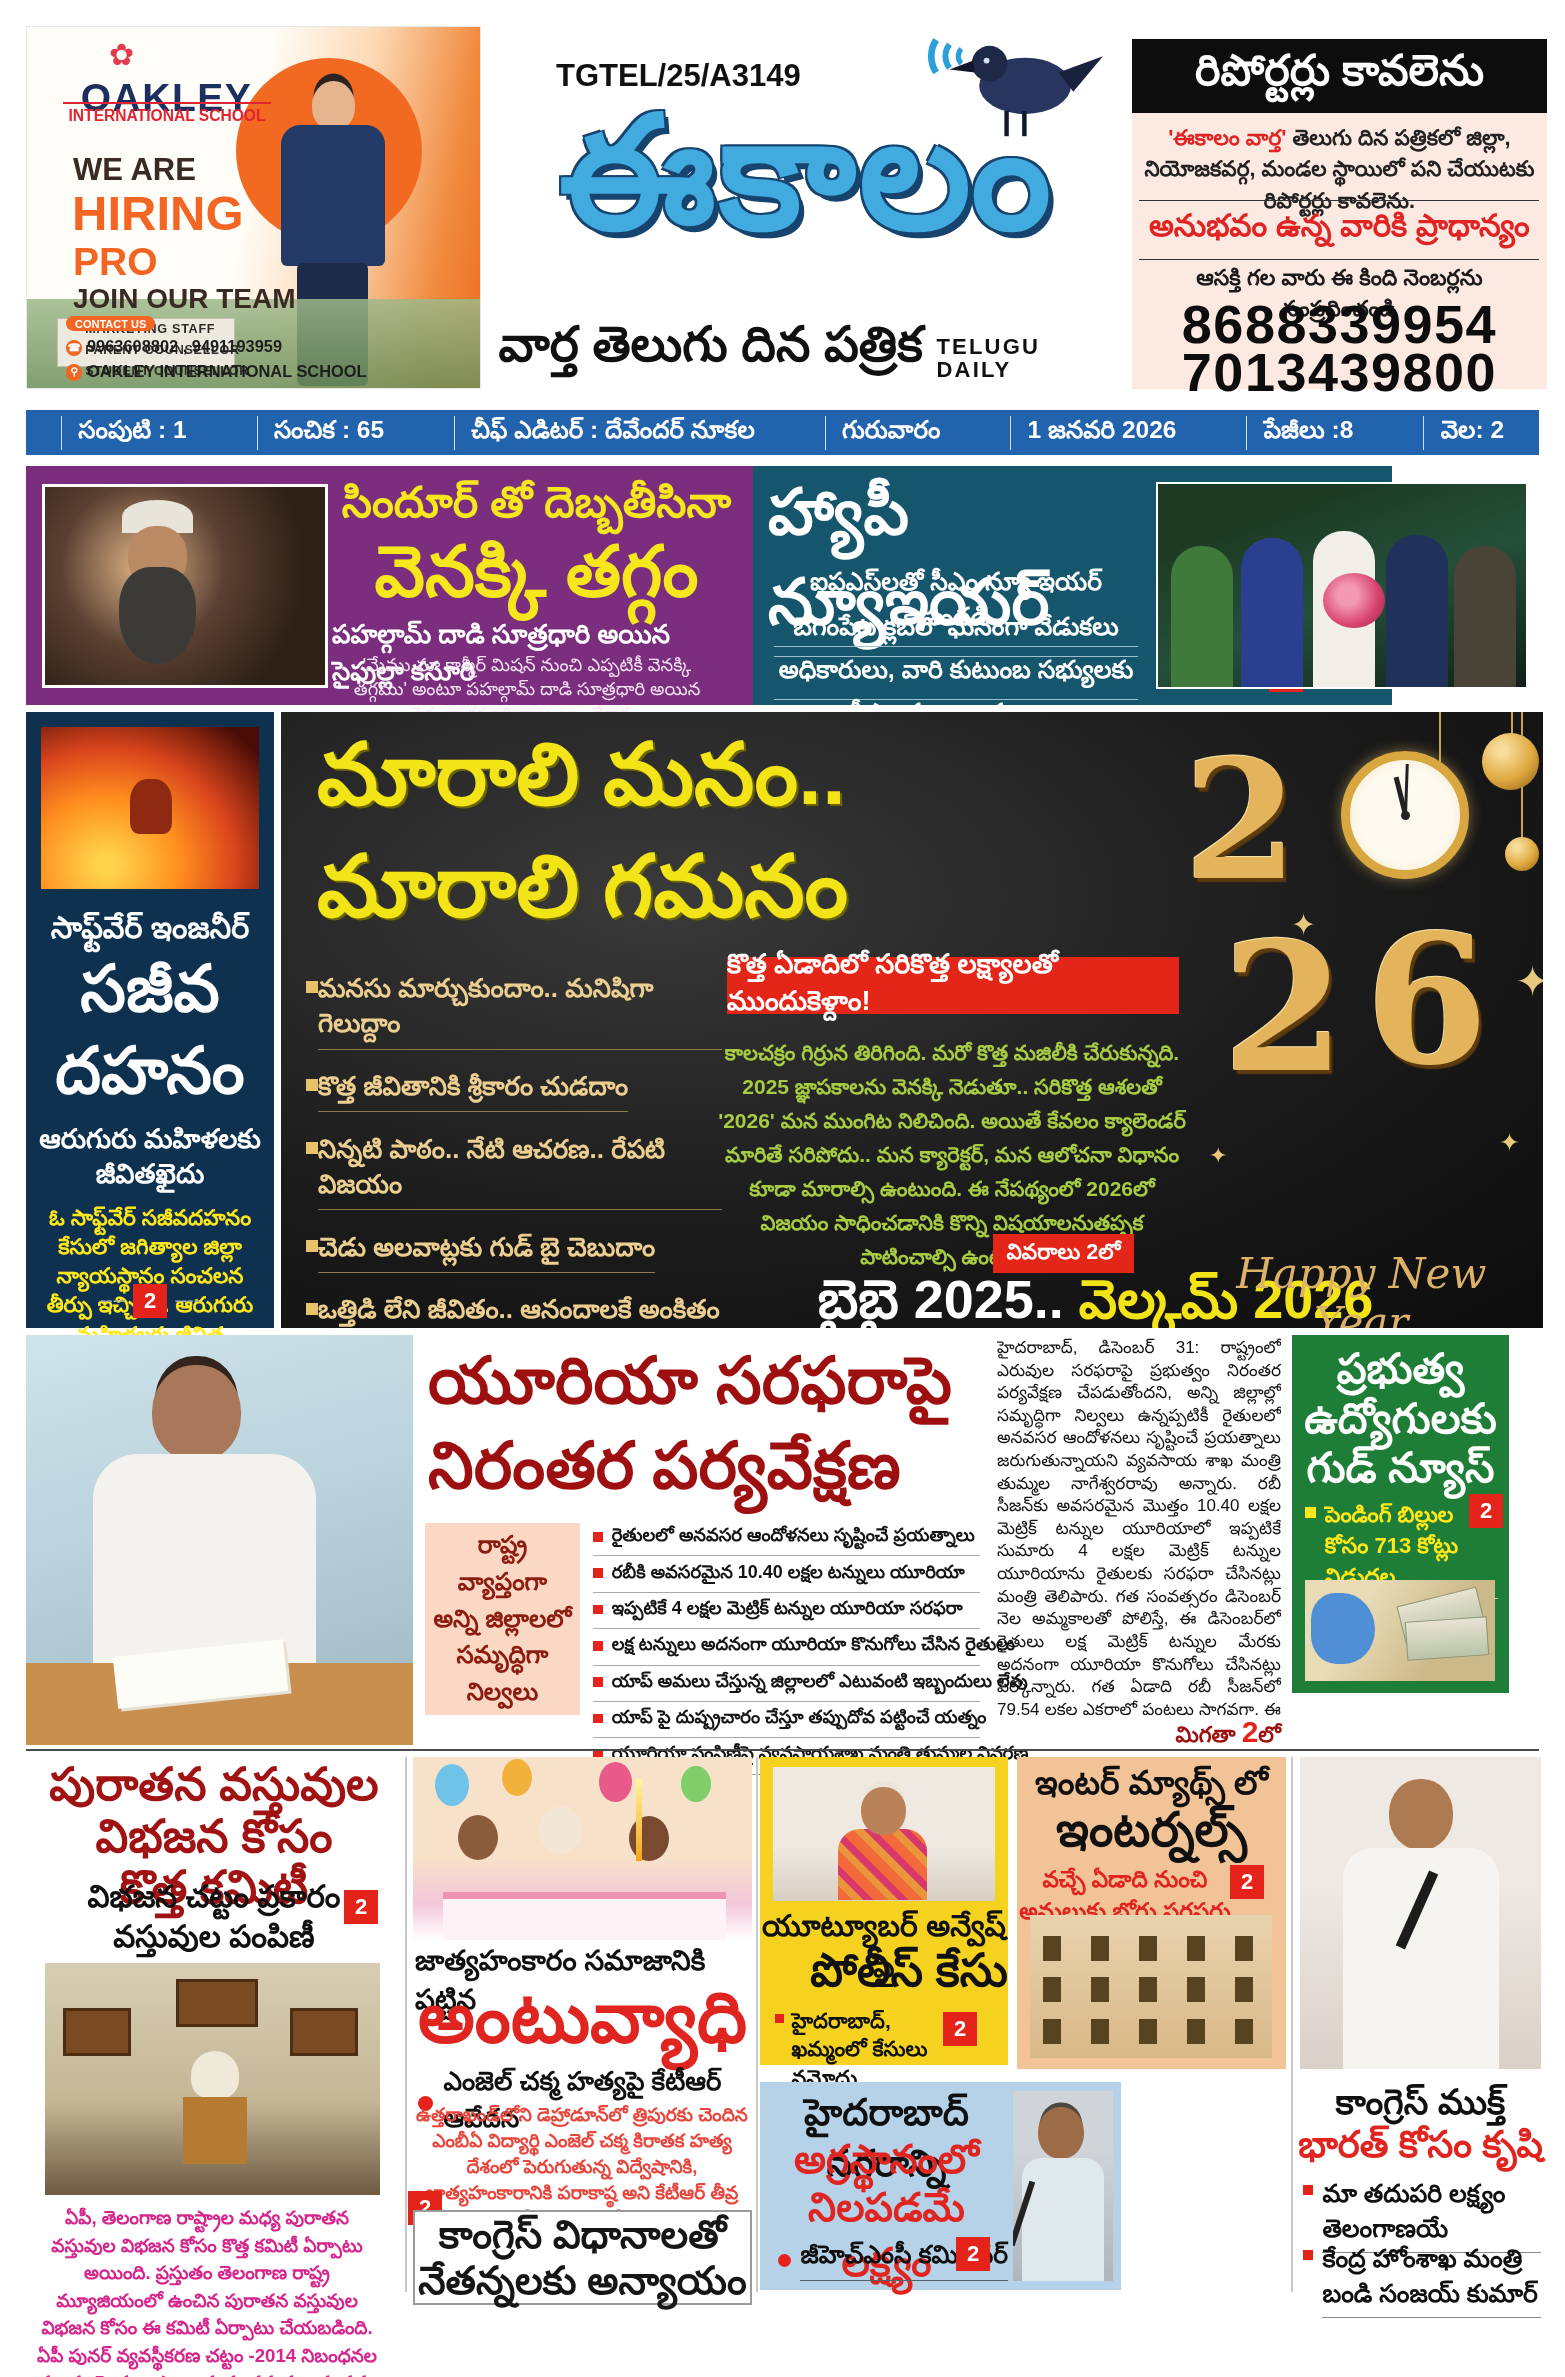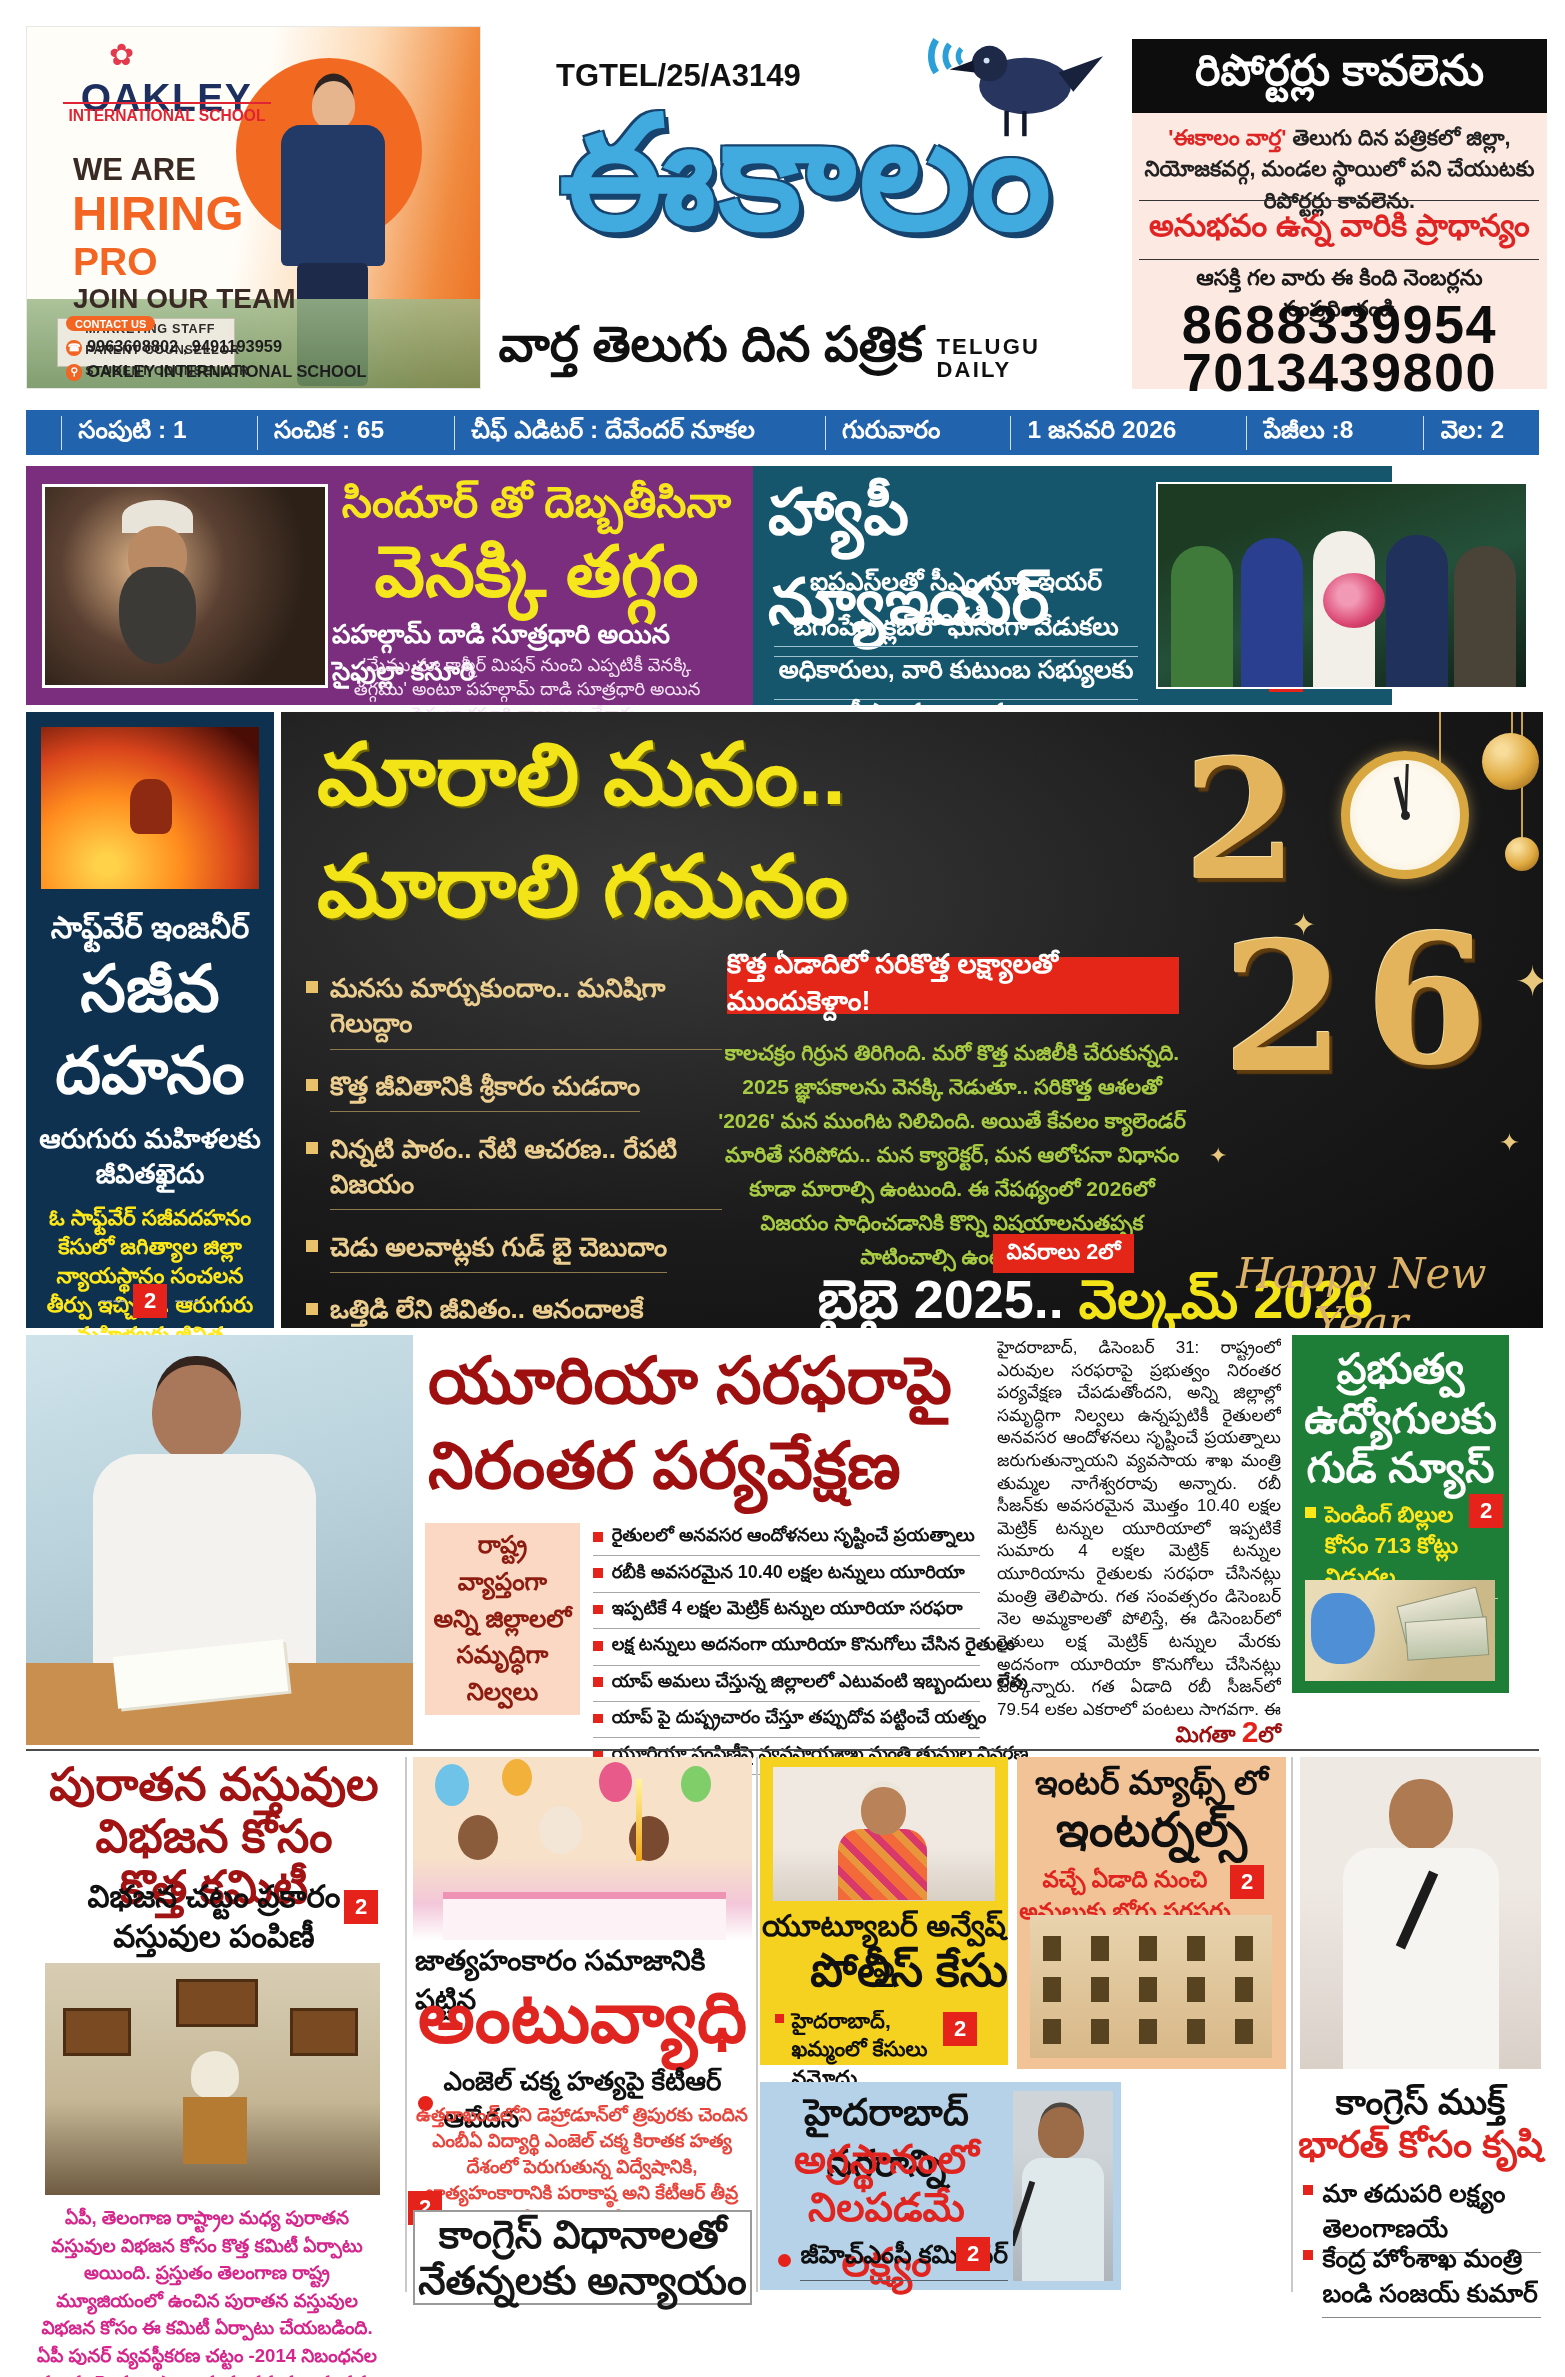--- a/index.html
+++ b/index.html
@@ -85,21 +85,21 @@
   .soft-sub{position:absolute;left:0;top:410px;width:100%;text-align:center;font-size:27px;font-weight:bold;color:#fff;line-height:1.3}
   .soft-body{position:absolute;left:18px;top:491px;width:212px;text-align:center;font-size:21.6px;font-weight:bold;color:#ffe81a;line-height:1.35}
   .soft-badge-row{position:absolute;left:0;bottom:10.4px;width:100%;display:flex;align-items:center;justify-content:center;gap:7.4px;color:#9aa7b5;font-size:19.3px}
   .soft-badge-row .badge{position:static}
 
   
   .feature{left:281px;top:712px;width:1262px;height:616px;background:radial-gradient(ellipse at 30% 30%,#3a3a3a 0%,#1b1b1b 55%,#0d0d0d 100%);overflow:hidden}
   .f-h1{position:absolute;left:36px;top:13.4px;font-size:86px;font-weight:bold;color:#f3e417;text-shadow:2.2px 2.2px 0 #6b6406}
   .f-h2{position:absolute;left:36px;top:125px;font-size:86px;font-weight:bold;color:#f3e417;text-shadow:2.2px 2.2px 0 #6b6406}
   .f-bullets{position:absolute;left:25px;top:259px;width:416px}
-  .f-bullets .it{display:flex;gap:12px;margin-bottom:19.3px}
+  .f-bullets .it{display:flex;margin-bottom:19.3px}
   .f-bullets .sq{flex:0 0 12px;width:12px;height:12px;background:#e9c16a;margin-top:10.4px}
   .f-bullets .tx{font-size:26px;font-weight:bold;color:#eccf90;line-height:1.35;border-bottom:1.5px solid #8d7a4f;padding-bottom:7.4px}
   .f-redbox{position:absolute;left:446px;top:245px;width:452px;height:57px;background:#e42619;color:#fff;font-size:27px;font-weight:bold;display:flex;align-items:center;justify-content:center}
   .f-body{position:absolute;left:433px;top:324px;width:476px;text-align:center;font-size:21px;font-weight:bold;color:#a7cb42;line-height:1.62}
   .f-details{position:absolute;left:712px;top:522px;width:141px;height:39px;background:#e42619;color:#fff;font-size:21.6px;font-weight:bold;display:flex;align-items:center;justify-content:center}
   .f-bye{position:absolute;left:387px;top:556px;width:855px;text-align:center;font-size:54px;font-weight:bold}
   .f-bye .w{color:#fff}.f-bye .y{color:#f3e417}
   .f-right{position:absolute;left:898px;top:0;width:364px;height:616px}
   .digit{position:absolute;font-family:"DejaVu Serif",serif;font-weight:bold;color:#e3b45b;text-shadow:3px 3.7px 1.5px #5f3c0e,-0.7px -0.7px 0 #f8e2a8}
   .d1{left:4.5px;top:12px;font-size:164px}

